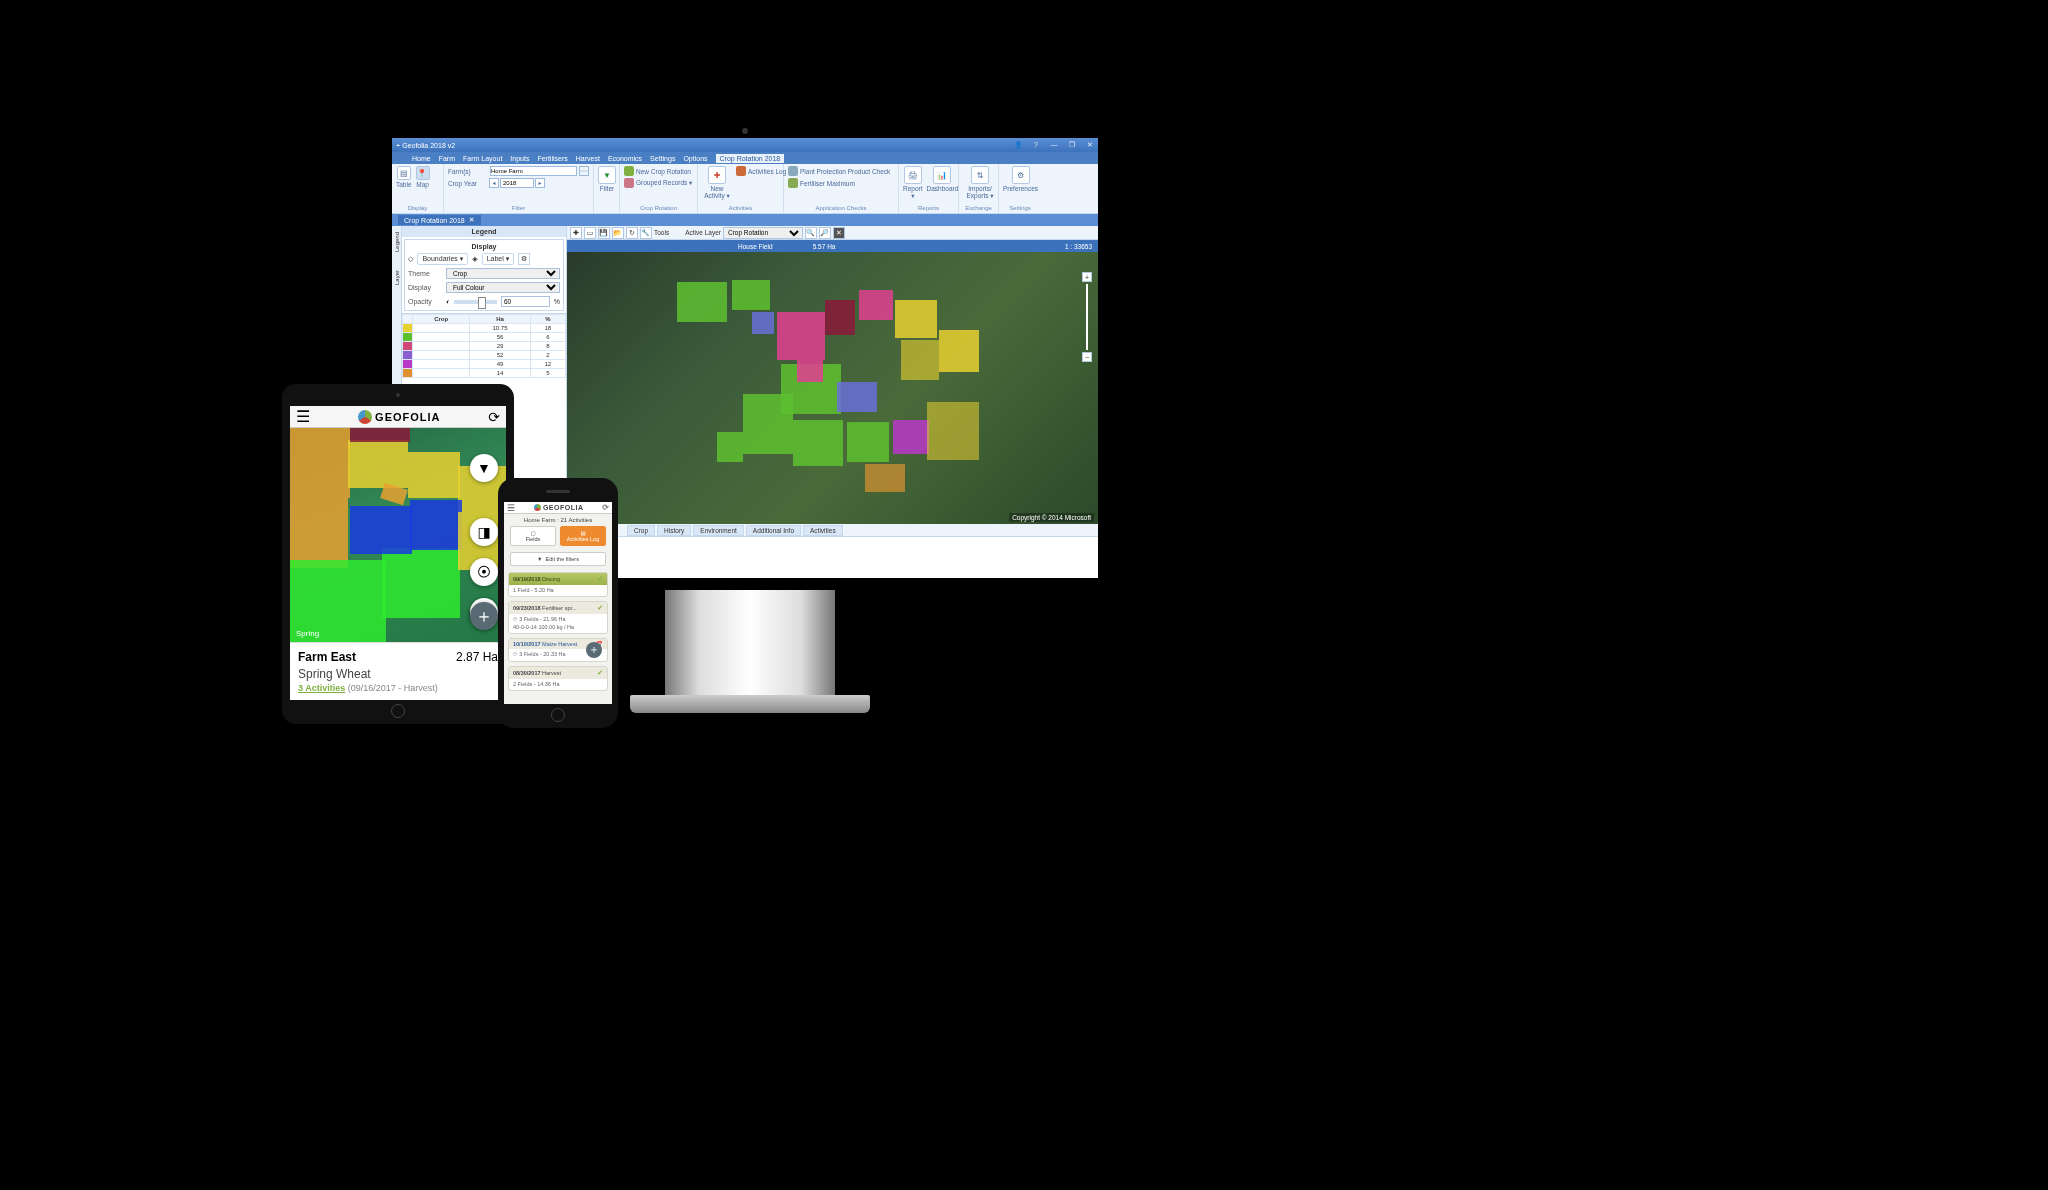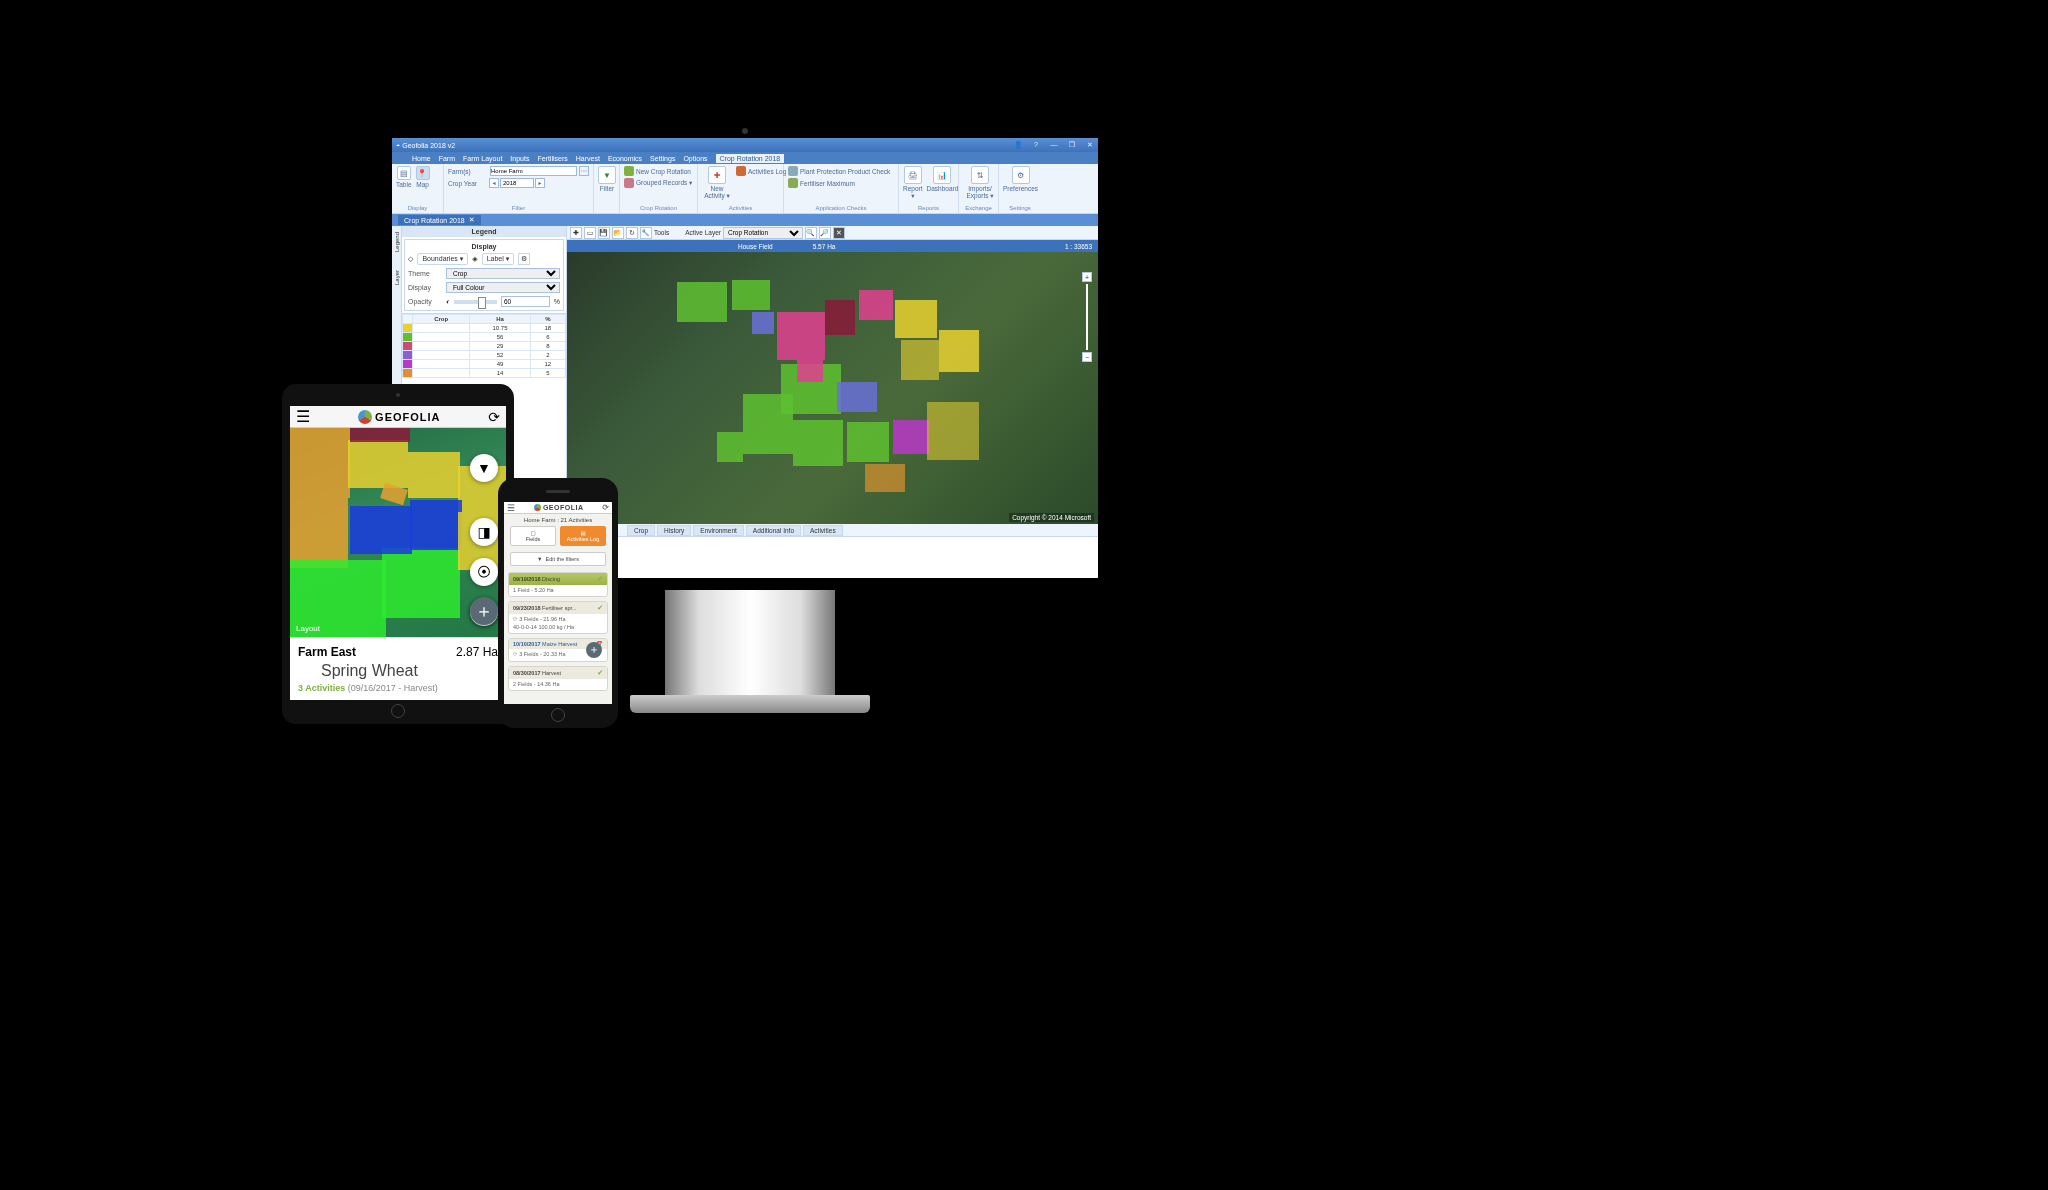--- a/index.html
+++ b/index.html
@@ -88,23 +88,23 @@
 .t-logo { display: flex; align-items: center; gap: 3px; margin: 0 auto; font-weight: 600; letter-spacing: 1px; font-size: 11px; }
 .t-logo .mark { width: 14px; height: 14px; border-radius: 50%; background: conic-gradient(#7fb040 0 120deg,#c43 120deg 240deg,#49c 240deg 360deg); }
 .refresh { font-size: 14px; cursor: pointer; }
 .t-map { flex: 1; position: relative; background: linear-gradient(160deg,#264,#385 40%,#274); overflow: hidden; }
 .t-map .goog { position: absolute; left: 6px; bottom: 4px; color: #fff; font-size: 8px; }
 .t-fab { position: absolute; width: 28px; height: 28px; border-radius: 50%; background: #fff; box-shadow: 0 1px 4px rgba(0,0,0,.4); display: flex; align-items: center; justify-content: center; font-size: 14px; cursor: pointer; }
 .t-fab.add { right: 8px; bottom: 12px; background: #5a6a75; color: #fff; font-size: 18px; }
 .t-info { padding: 6px 8px; background: #fff; border-top: 1px solid #ddd; line-height: 1.35; }
 .t-info .row1 { display: flex; justify-content: space-between; font-size: 12px; }
 .t-info .name { font-weight: 600; }
-.t-info .crop { font-size: 16px; color: #444; margin-left: 23px; }
+.t-info .crop { font-size: 12px; color: #444; }
 .t-info .acts { font-size: 9px; color: #888; }
-.t-info .acts b { color: #7fb040; font-weight: 600; }
+.t-info .acts b { color: #7fb040; font-weight: 600; text-decoration: underline; }
 
 
 .phone { position: absolute; left: 498px; top: 478px; width: 120px; height: 250px; background: #111; border-radius: 16px; padding: 24px 6px 24px; }
 .phone-speaker { position: absolute; left: 50%; top: 12px; width: 24px; height: 3px; background: #333; border-radius: 2px; transform: translateX(-50%); }
 .phone-home { position: absolute; left: 50%; bottom: 6px; width: 14px; height: 14px; border: 1px solid #444; border-radius: 50%; transform: translateX(-50%); }
 .phone-screen { width: 100%; height: 100%; background: #f2f2ef; display: flex; flex-direction: column; font-size: 6px; color: #444; }
 .p-hdr { height: 12px; background: #fff; display: flex; align-items: center; padding: 0 3px; gap: 3px; border-bottom: 1px solid #ccc; }
 .p-hdr .hb { font-size: 9px; }
 .p-hdr .lg { margin: 0 auto; font-size: 7px; letter-spacing: .5px; display: flex; align-items: center; gap: 2px; font-weight: 600; }
 .p-hdr .lg .mk { width: 7px; height: 7px; border-radius: 50%; background: conic-gradient(#7fb040 0 120deg,#c43 120deg 240deg,#49c 240deg 360deg); }
@@ -446,21 +446,21 @@
       <div class="parcel" style="left:0;top:132px;width:96px;height:84px;background:#2eea2e"></div>
       <div class="parcel" style="left:92px;top:120px;width:78px;height:70px;background:#2eea2e"></div>
       <div class="parcel" style="left:60px;top:78px;width:62px;height:48px;background:#1a3ae0"></div>
       <div class="parcel" style="left:120px;top:72px;width:52px;height:50px;background:#1a3ae0"></div>
       <div class="parcel" style="left:168px;top:84px;width:50px;height:58px;background:#e8d030"></div>
       <div class="t-fab" style="right:8px;top:26px">▼</div>
       <div class="t-fab" style="right:8px;top:90px">◨</div>
       <div class="t-fab" style="right:8px;top:130px">⦿</div>
       <div class="t-fab" style="right:8px;top:170px">◎</div>
       <div class="t-fab add">＋</div>
-      <span class="goog">Layout</span>
+      <span class="goog">Spring</span>
     </div>
     <div class="t-info">
       <div class="row1">
           <span class="name">Farm East</span>
           <span>2.87 Ha</span>
         </div>
       <div class="crop">Spring Wheat</div>
       <div class="acts"><b>3 Activities</b> <span>(09/16/2017 - Harvest)</span></div>
     </div>
   </div>

